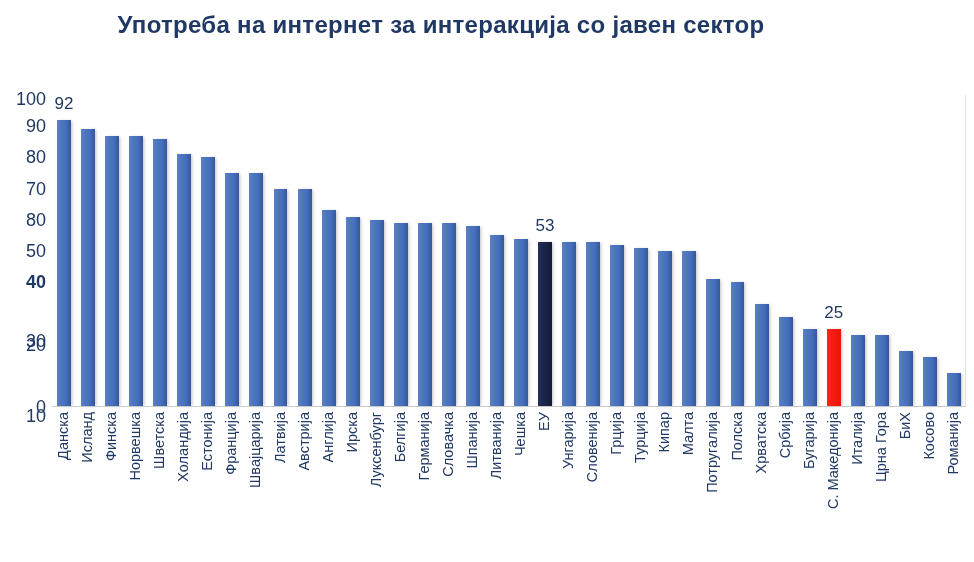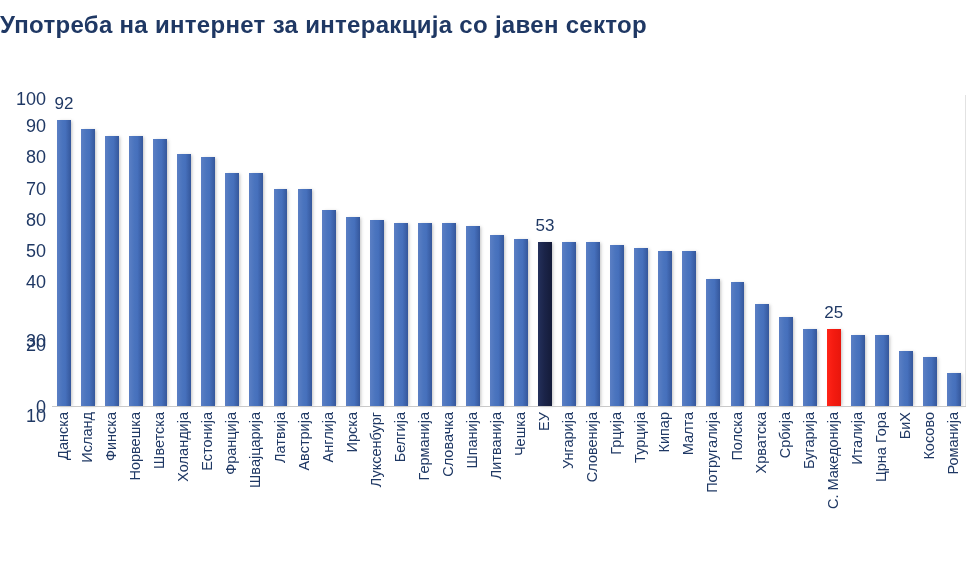--- a/index.html
+++ b/index.html
@@ -20,21 +20,21 @@
     background: #ffffff;
     box-sizing: border-box;
   }
 
   
   #title-block {
     position: absolute;
     top: 10px;
     left: 0;
     width: 882px;
-    text-align: left;
+    text-align: center;
   }
   #chart-title {
     font-size: 24px;
     font-weight: bold;
     color: #1F3864;
     letter-spacing: 0.3px;
     line-height: 30px;
     white-space: nowrap;
   }
   #chart-subtitle {
@@ -157,21 +157,21 @@
     <div id="chart-title">Употреба на интернет за интеракција со јавен сектор</div>
   </div>
 
   <div id="y-axis">
       <div class="y-tick" style="top: 4px; text-align: right;">100</div>
       <div class="y-tick" style="top: 31.2px;">90</div>
       <div class="y-tick" style="top: 62.4px;">80</div>
       <div class="y-tick" style="top: 93.6px;">70</div>
       <div class="y-tick" style="top: 124.8px;">80</div>
       <div class="y-tick" style="top: 156px;">50</div>
-      <div class="y-tick" style="top: 187.2px;">40</div>
+      <div class="y-tick" style="top: 187.2px; font-weight: bold;">40</div>
       <div class="y-tick" style="top: 218.4px; margin-top: 28px;">30</div>
       <div class="y-tick" style="top: 249.6px;">20</div>
       <div class="y-tick" style="top: 280.8px; margin-top: 40px;">10</div>
       <div class="y-tick" style="top: 312px;">0</div>
     </div>
 
   <div id="plot-area">
     <div id="plot-bg"></div>
     <div id="bars-layer">
         <div class="bar-slot" style="left: 5.05105px; width: 13.9505px;">

